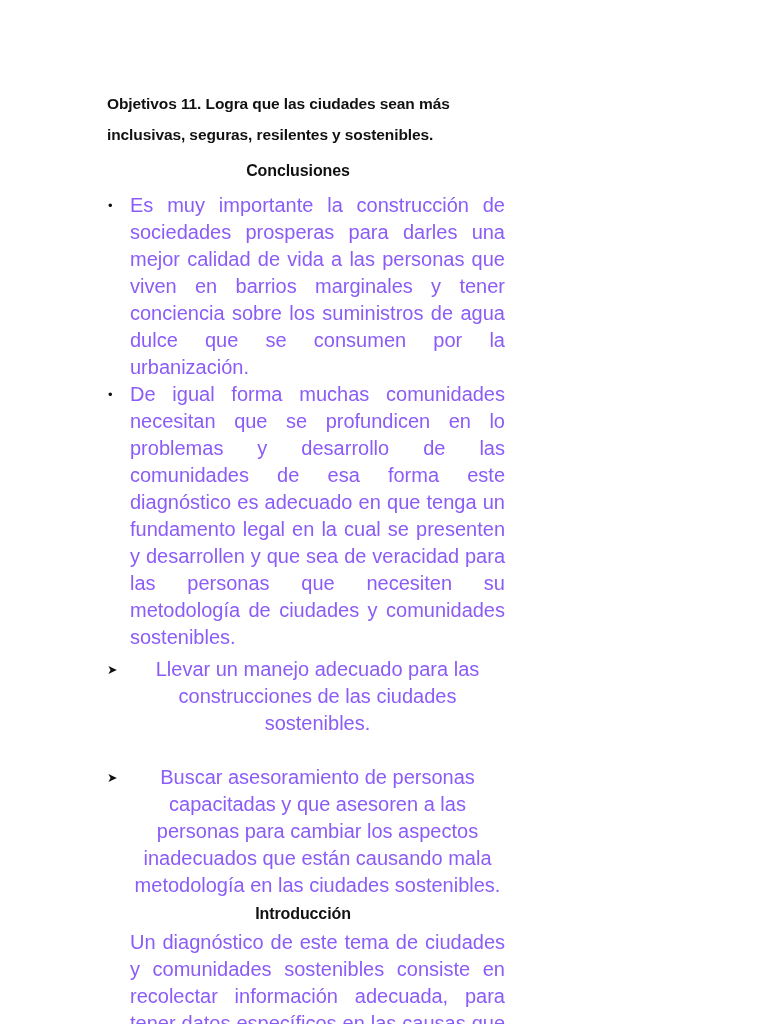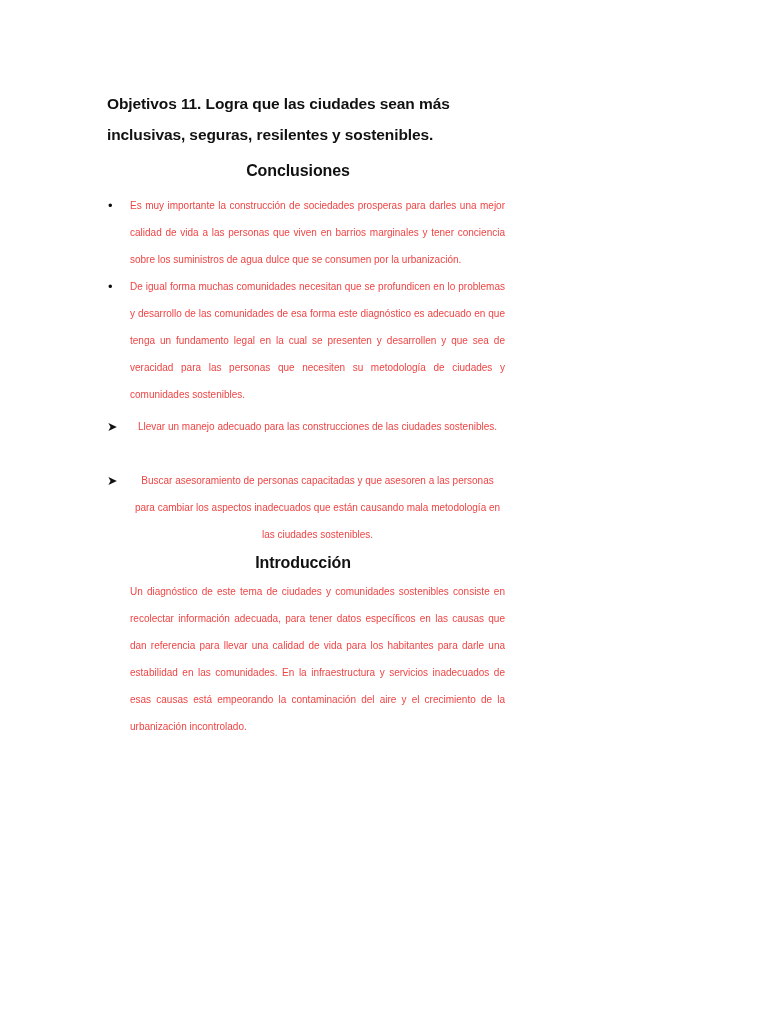--- a/index.html
+++ b/index.html
@@ -65,26 +65,26 @@
   .bullet-marker.dot {
     font-size: 13px;
     left: 1px;
   }
   .bullet-marker.arrow {
     font-size: 12.5px;
     left: 0px;
     font-family: "DejaVu Sans", sans-serif;
   }
   .body-text {
-    font-size: 10px;
+    font-size: 20px;
     line-height: 27px;
     text-align: justify;
     text-justify: inter-word;
     margin: 0;
-    color: #ef4444;
+    color: #8b5cf6;
     hyphens: none;
   }
   .body-text.no-justify {
     text-align: center;
   }
   .conclusion-list { margin-top: 7px; }
   .conclusion-list .bullet-item + .bullet-item { margin-top: 0px; }
 
   .recommend-list { margin-top: 5px; }
   .recommend-list .bullet-item + .bullet-item { margin-top: 27px; }

